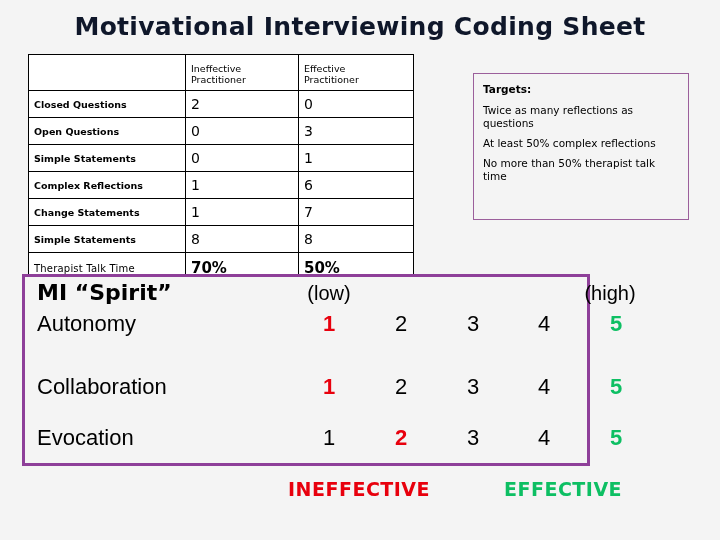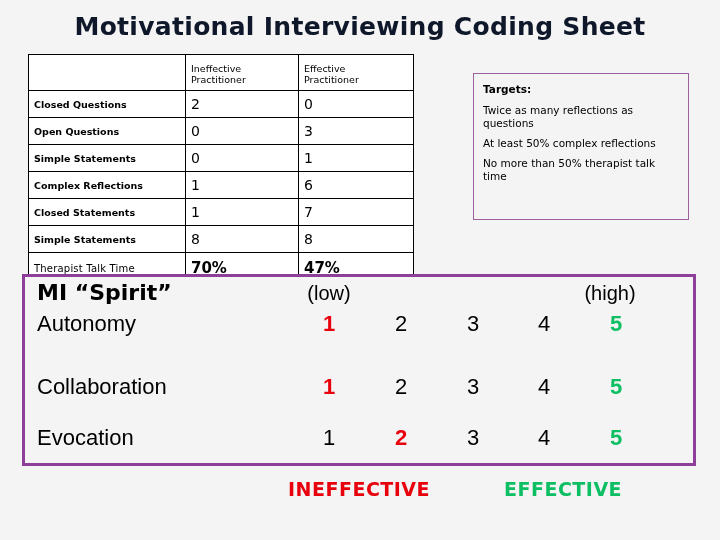--- a/index.html
+++ b/index.html
@@ -119,21 +119,21 @@
     line-height: 13px;
     color: #000;
     margin-bottom: 7px;
   }
 
   
   #spirit-panel {
     position: absolute;
     left: 22px;
     top: 274px;
-    width: 674px;
+    width: 568px;
     height: 192px;
     border: 3px solid #8e3f99;
     background: #f4f4f4;
     box-sizing: border-box;
   }
   #spirit-header {
     position: absolute;
     left: 0; top: 0;
     width: 100%;
     height: 40px;
@@ -269,33 +269,33 @@
         <td class="row-label">Simple Statements</td>
         <td class="row-value">0</td>
         <td class="row-value">1</td>
       </tr>
       <tr>
         <td class="row-label">Complex Reflections</td>
         <td class="row-value">1</td>
         <td class="row-value">6</td>
       </tr>
       <tr>
-        <td class="row-label">Closed Statements</td>
+        <td class="row-label">Change Statements</td>
         <td class="row-value">1</td>
         <td class="row-value">7</td>
       </tr>
       <tr>
         <td class="row-label">Simple Statements</td>
         <td class="row-value">8</td>
         <td class="row-value">8</td>
       </tr>
       <tr>
         <td class="ttt-label">Therapist Talk Time</td>
         <td class="ttt-value">70%</td>
-        <td class="ttt-value">47%</td>
+        <td class="ttt-value">50%</td>
       </tr>
     </tbody>
   </table>
 
   <div id="targets-box">
     <div class="t-head">Targets:</div>
     <div class="t-item">Twice as many reflections as questions</div>
     <div class="t-item">At least 50% complex reflections</div>
     <div class="t-item">No more than 50% therapist talk time</div>
   </div>

